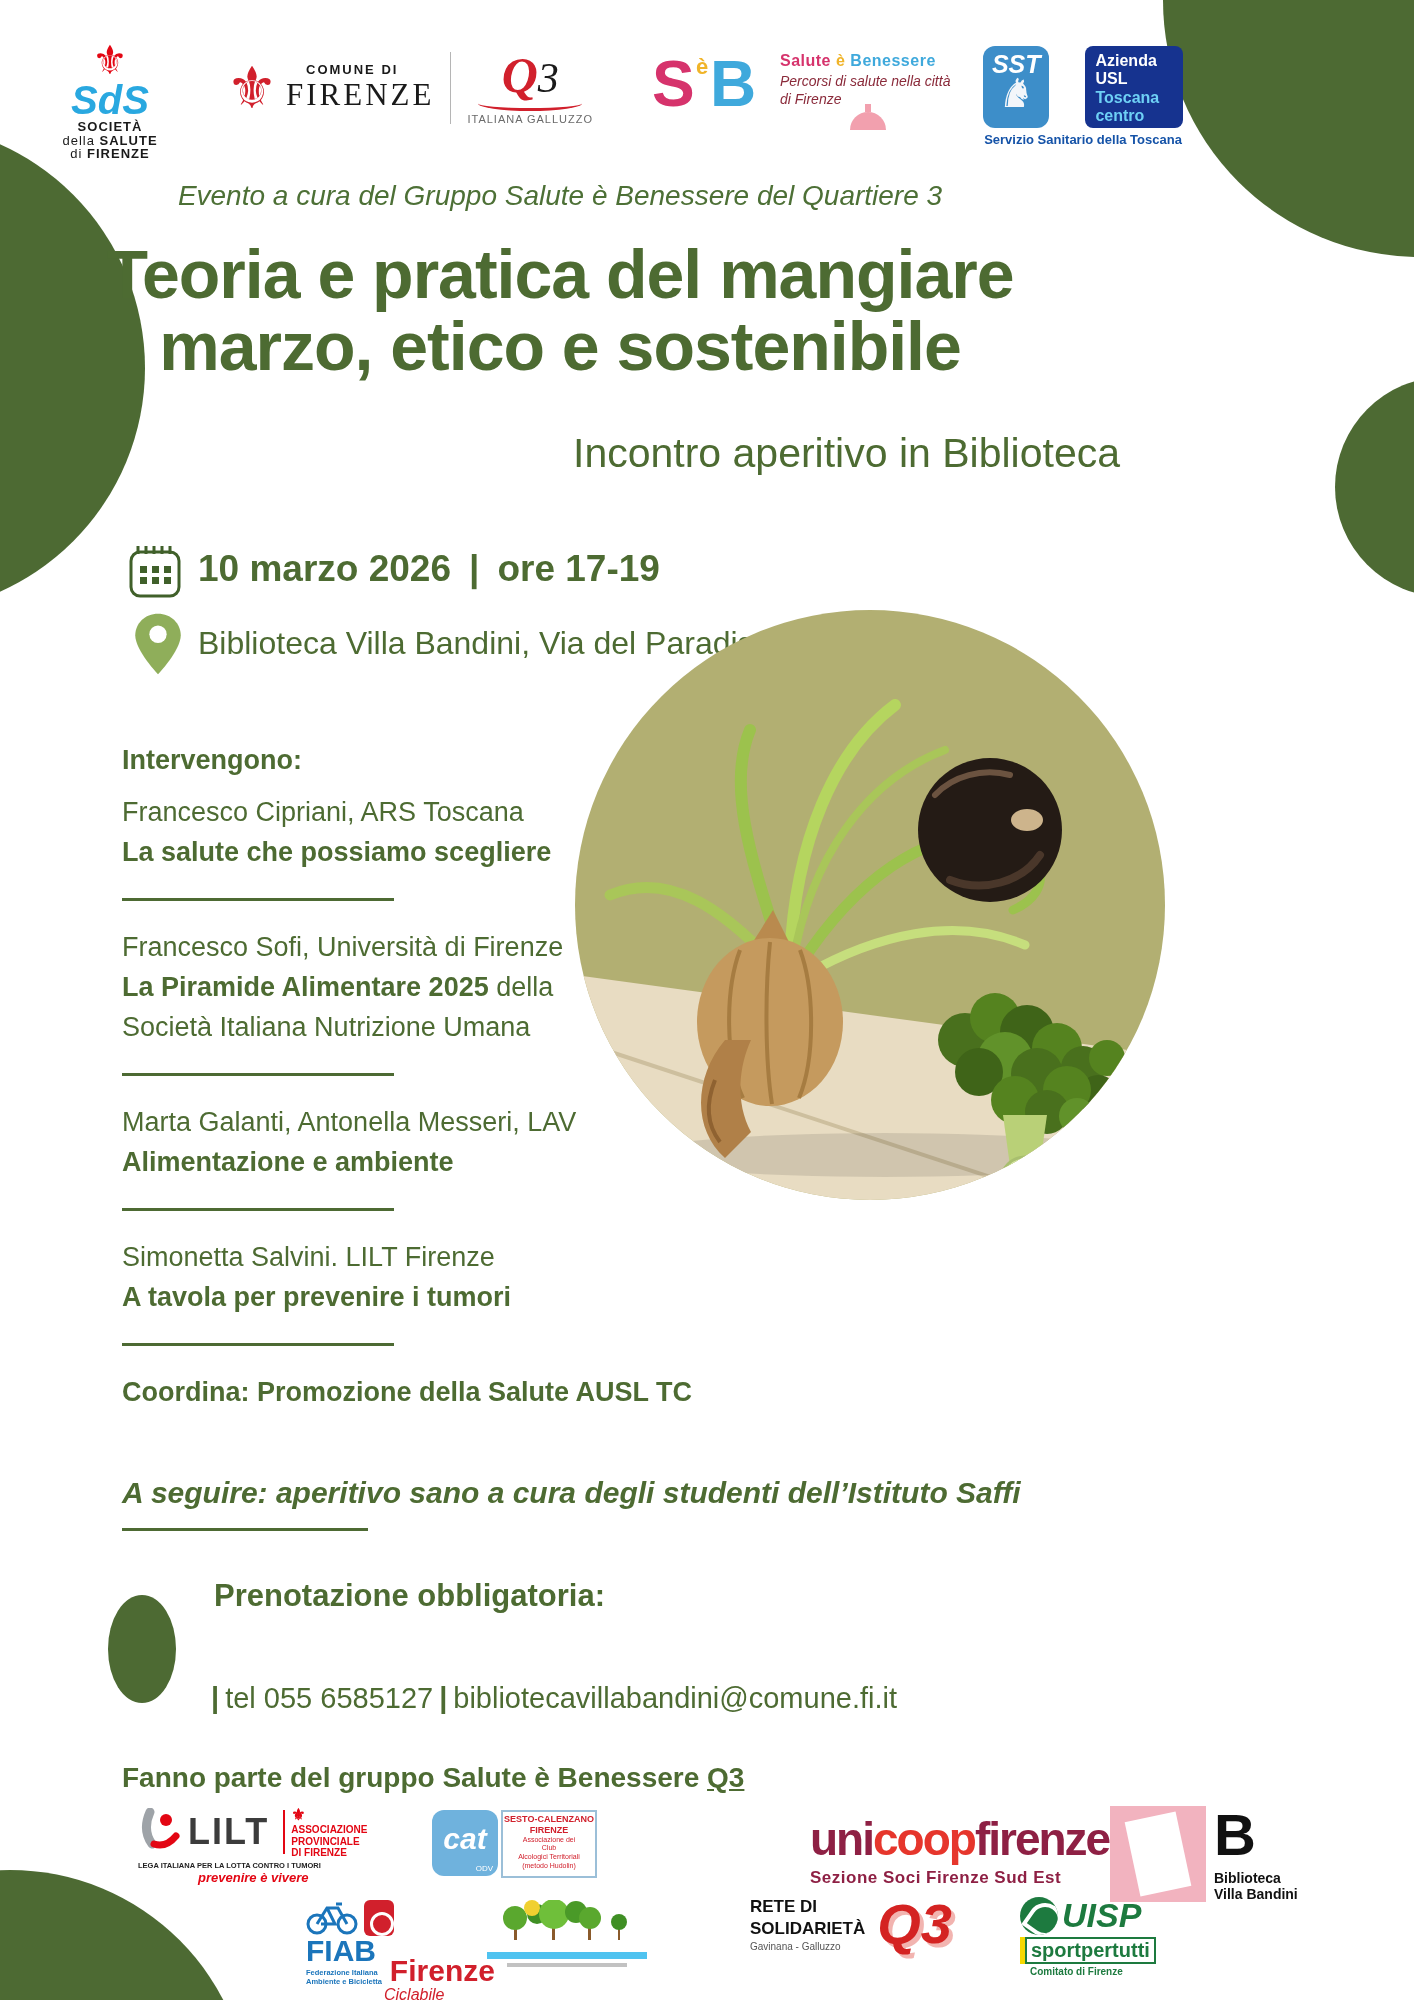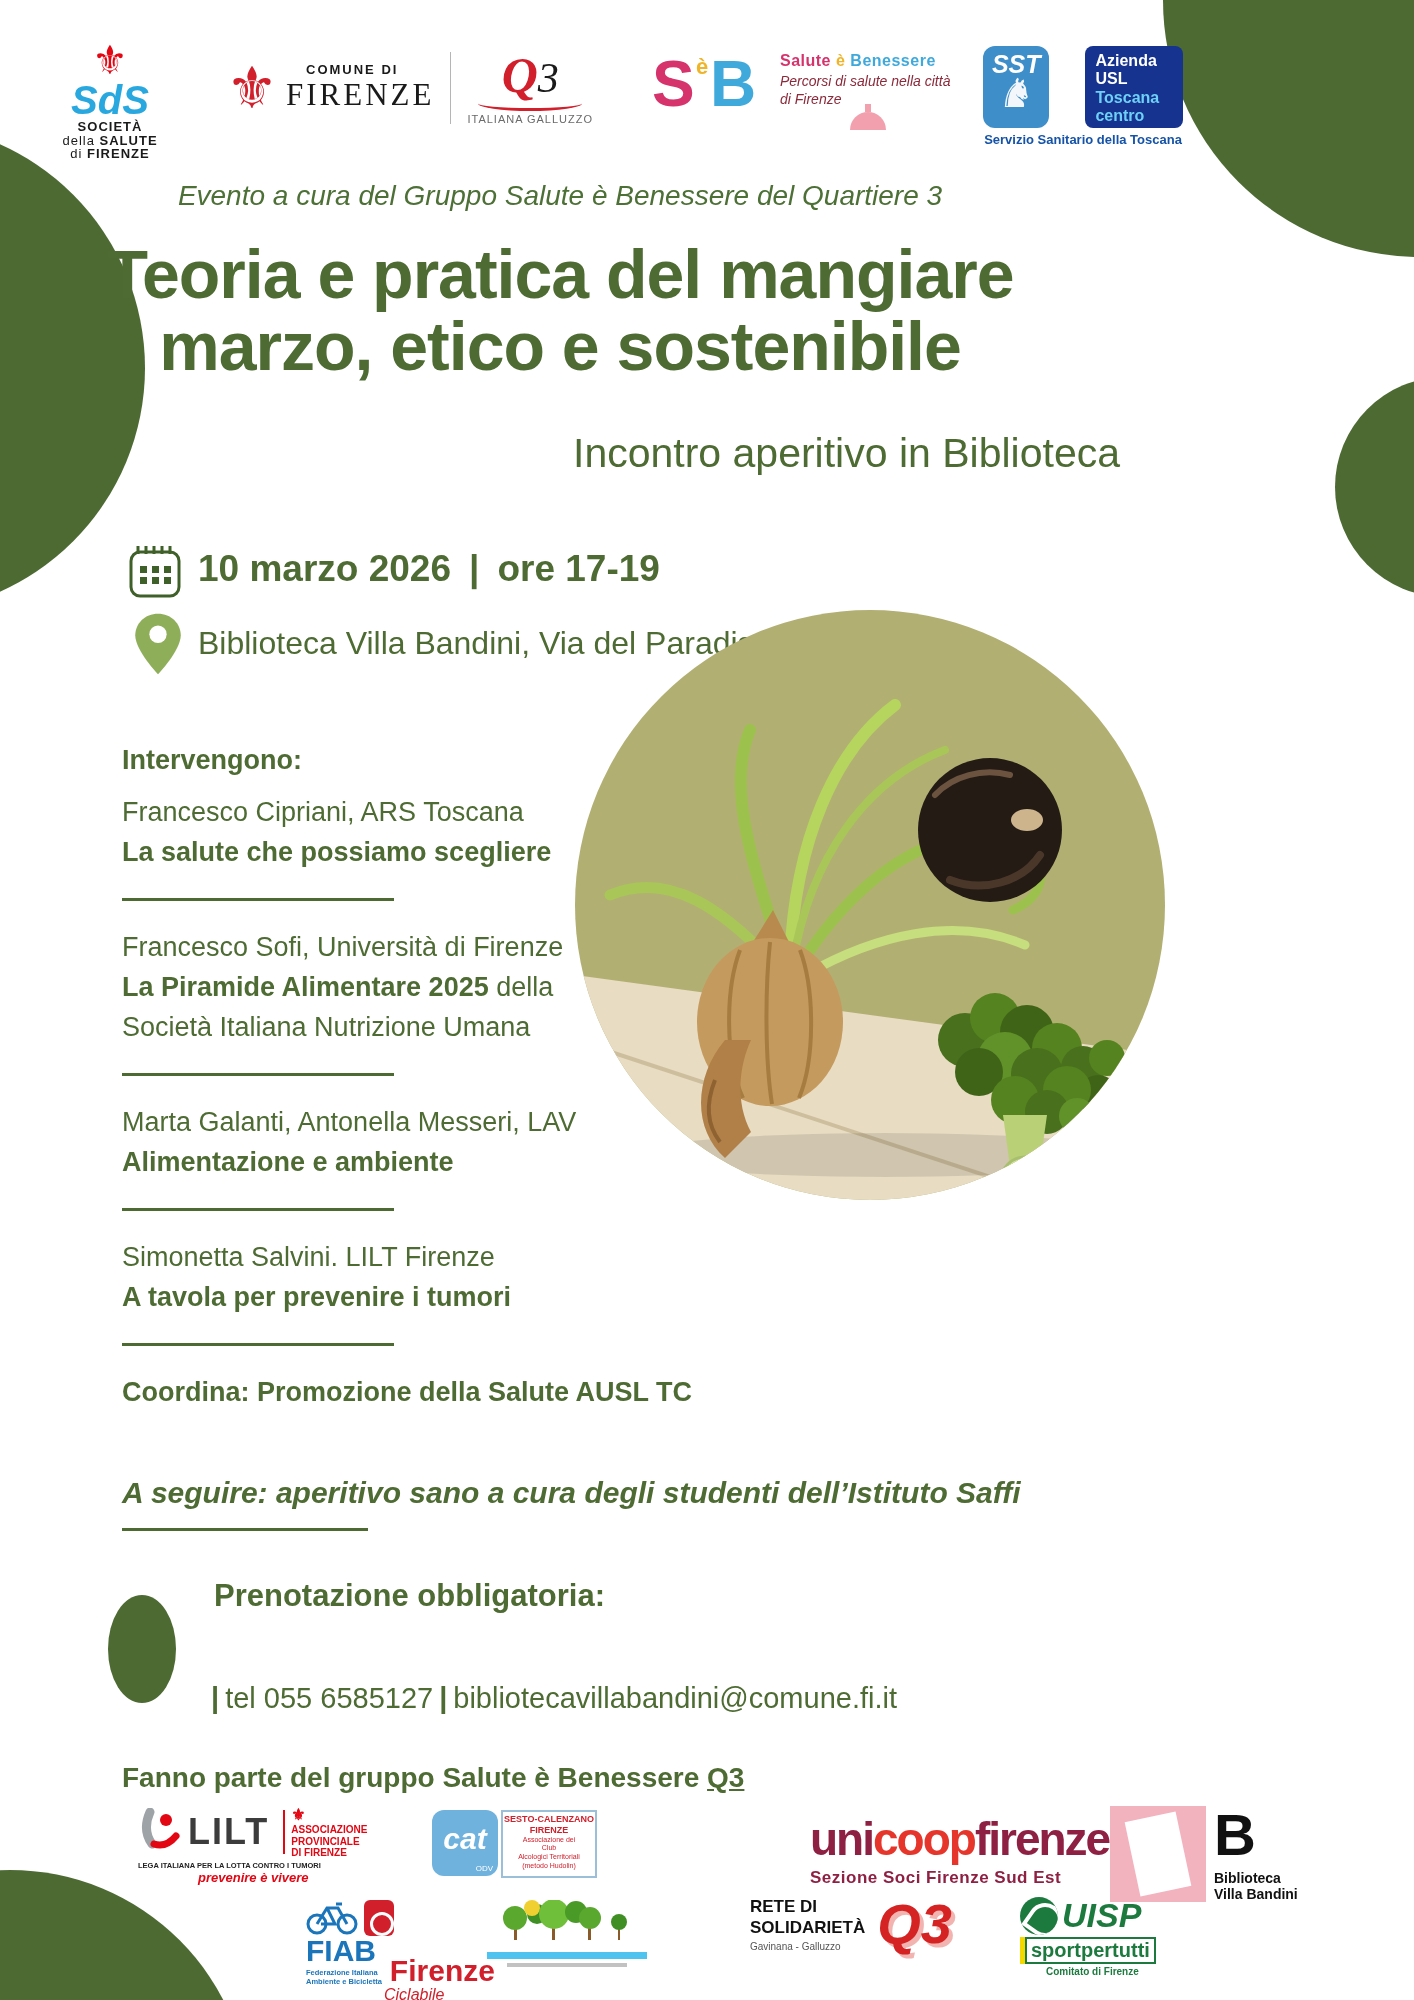--- a/index.html
+++ b/index.html
@@ -132,35 +132,35 @@
   .fiab .city{font-size:30px;font-weight:bold;color:#d1202c;line-height:1;margin-left:8px;}
   .fiab .cap{font-size:7.5px;color:#1b75bb;font-weight:bold;line-height:1.2;margin-top:2px;}
   .fiab .cicl{font-size:16px;font-style:italic;color:#d1202c;margin-left:78px;}
   .fiab .redblob{width:30px;height:36px;background:#d1202c;border-radius:6px;margin-left:6px;position:relative;}
   .fiab .redblob:after{content:"";position:absolute;left:6px;top:12px;width:18px;height:18px;border:3px solid #fff;border-radius:50%;}
 
   .insieme{left:487px;top:1900px;width:160px;text-align:center;}
   .insieme .bar{height:7px;background:#4fc3f0;margin-top:2px;}
   .insieme .tiny{height:4px;width:120px;background:#9a9a9a;margin:4px auto 0;opacity:.6;}
 
-  .rete{left:750px;top:1896px;display:flex;}
+  .rete{left:750px;top:1896px;display:flex;align-items:center;}
   .rete .txt .l{font-size:17px;font-weight:bold;color:#111;line-height:1.25;}
   .rete .txt .s{font-size:10px;color:#555;margin-top:2px;}
   .rete .q3{font-size:56px;font-weight:bold;font-style:italic;color:#d42322;margin-left:12px;
     text-shadow:4px 4px 0 #f2b4b0;line-height:1;}
 
   .uisp{left:1020px;top:1896px;width:180px;}
   .uisp .row{display:flex;align-items:center;}
   .uisp .globe{width:38px;height:38px;background:#1d7a3f;border-radius:50%;position:relative;overflow:hidden;}
   .uisp .globe:after{content:"";position:absolute;left:8px;top:6px;width:26px;height:26px;border:4px solid #fff;border-radius:50% 50% 50% 0;transform:rotate(35deg);}
   .uisp .name{font-size:34px;font-weight:bold;font-style:italic;color:#1d7a3f;margin-left:4px;}
   .uisp .brandwrap{display:flex;align-items:stretch;margin-top:2px;}
   .uisp .ybar{width:5px;background:#f5d800;}
   .uisp .brand{border:2px solid #1d7a3f;color:#1d7a3f;font-size:20px;font-weight:bold;padding:0 4px;}
-  .uisp .sub{font-size:10px;color:#1d7a3f;margin-top:2px;margin-left:26px;font-weight:bold;}
+  .uisp .sub{font-size:10px;color:#1d7a3f;margin-top:2px;margin-left:10px;font-weight:bold;}
 
   .photo{position:absolute;left:575px;top:610px;}
 </style>
 </head>
 <body>
 
 <div class="page">
 
   <div class="circ circ-topright"></div>
   <div class="circ circ-rightmid"></div>

